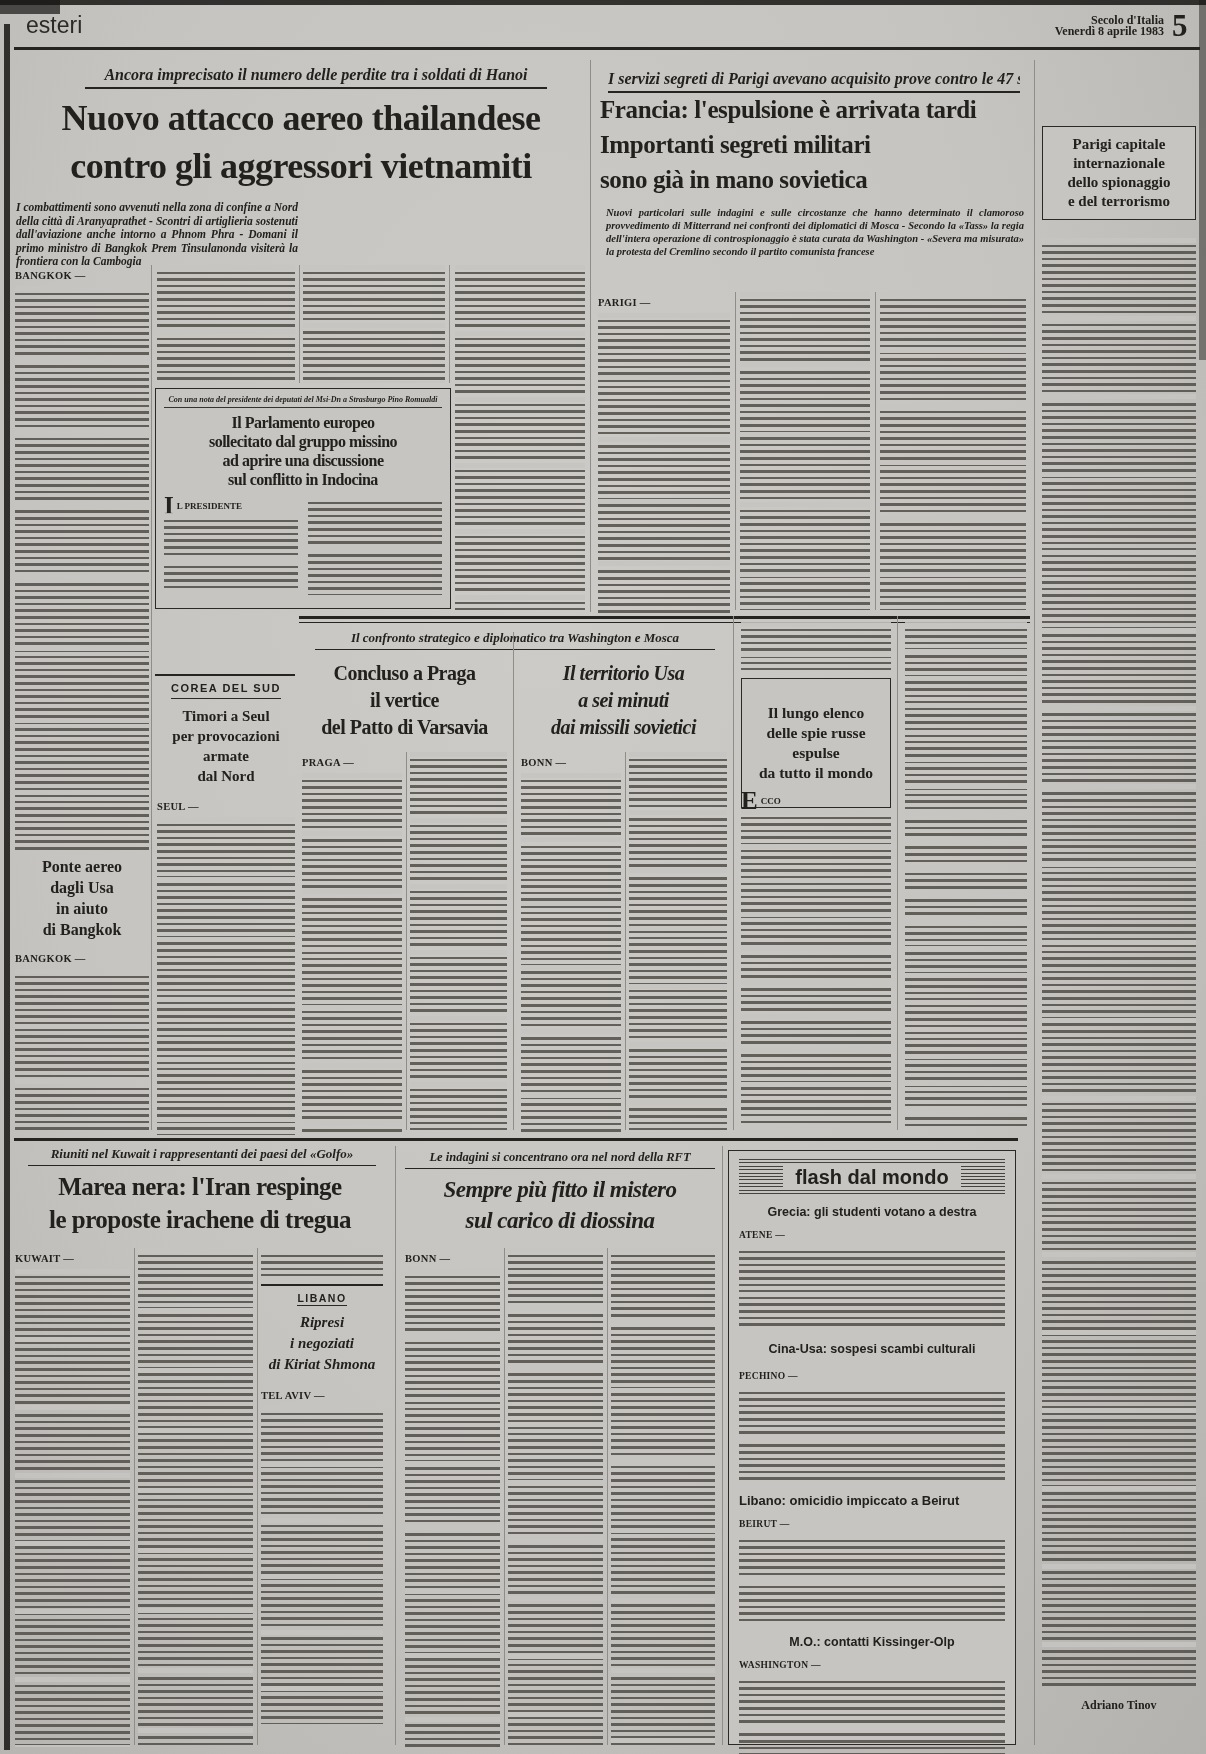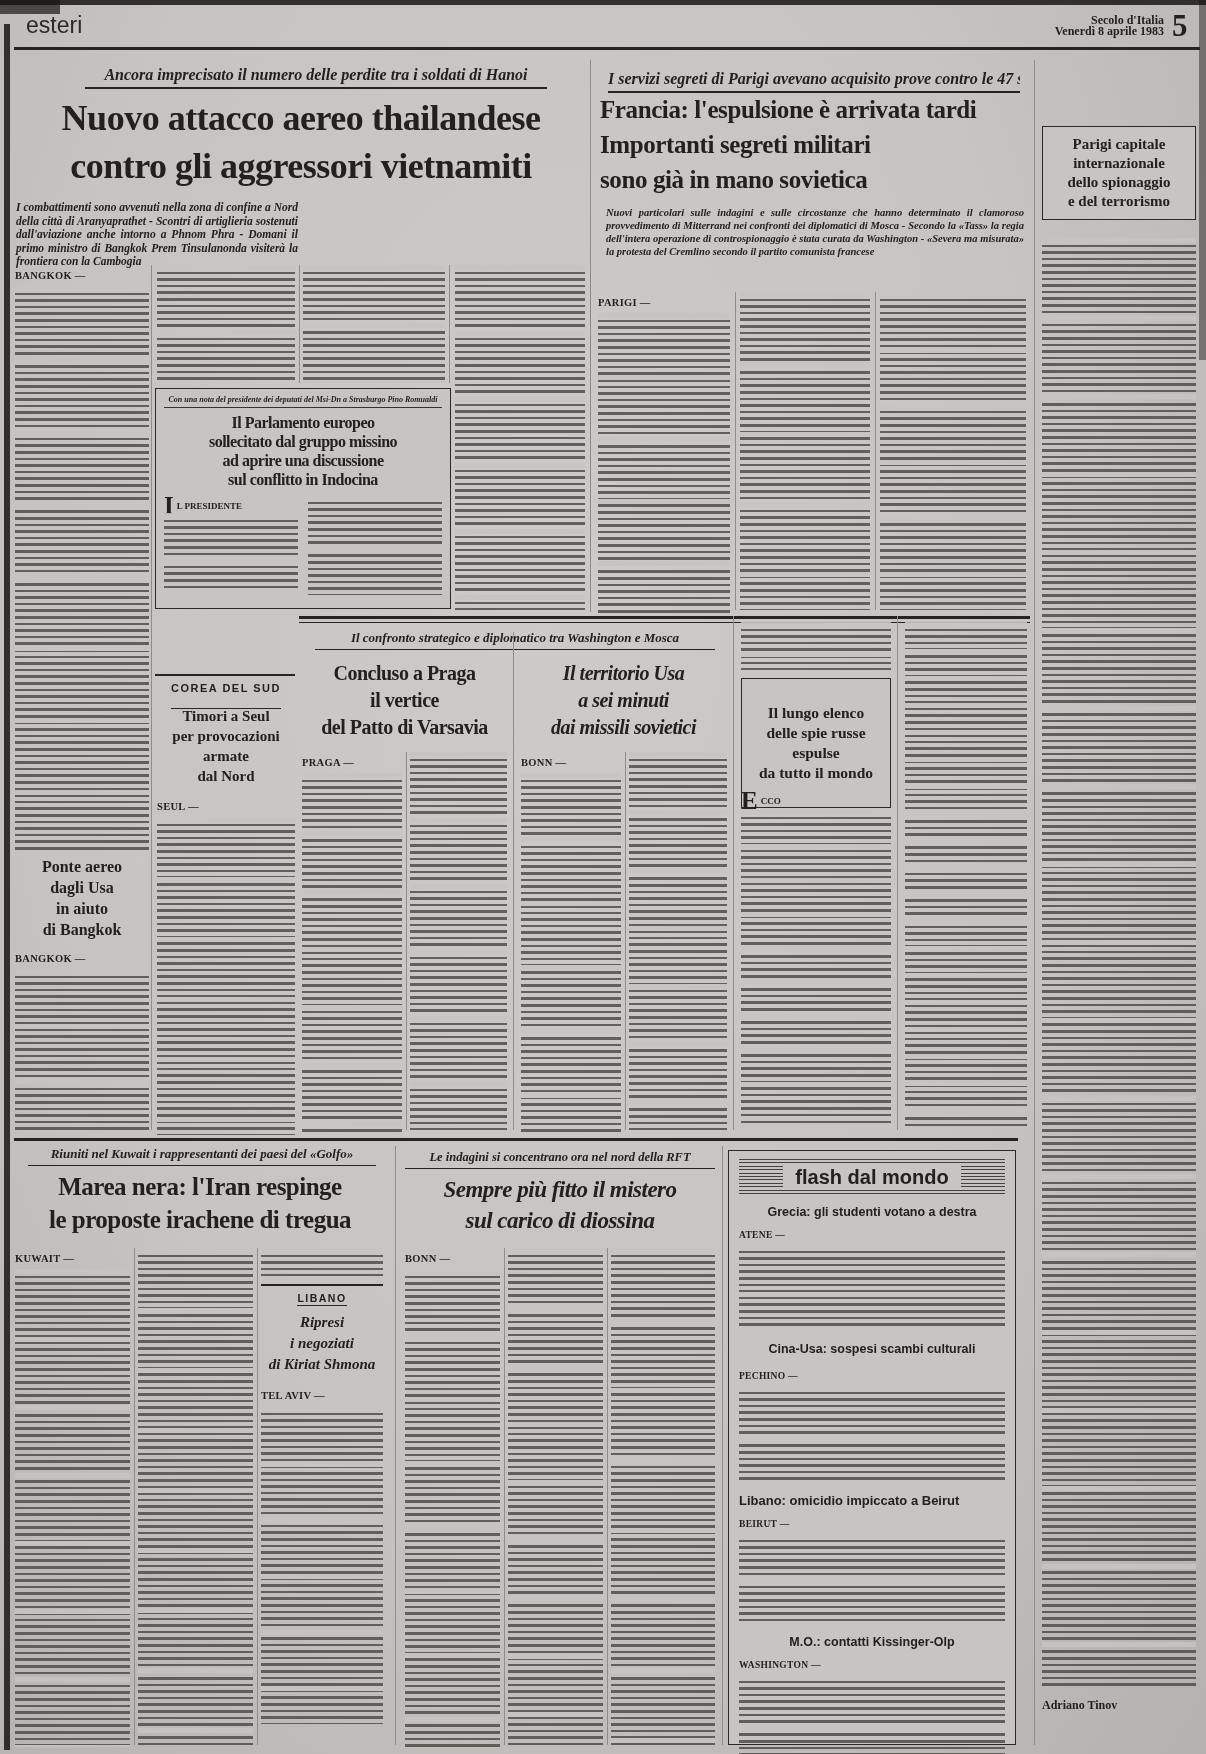--- a/index.html
+++ b/index.html
@@ -107,25 +107,25 @@
   <div class="vsep" style="left:1034px;top:60px;height:1685px"></div>
   <div class="box" style="left:1042px;top:126px;width:154px;padding:8px 4px">
     <div class="hl" style="font-size:15px;line-height:19px;letter-spacing:0">
       <div>Parigi capitale</div>
       <div>internazionale</div>
       <div>dello spionaggio</div>
       <div>e del terrorismo</div>
     </div>
   </div>
   <div class="abs gtx" style="left:1042px;top:238px;width:154px;height:1452px;--pg:78px"></div>
-  <div class="abs" style="left:1042px;top:1698px;width:154px;text-align:left;font-weight:700;font-size:12px">Adriano Tinov</div>
+  <div class="abs" style="left:1042px;top:1698px;width:154px;text-align:center;font-weight:700;font-size:12px">Adriano Tinov</div>
 
   <div class="rule" style="left:155px;top:674px;width:140px;height:2px"></div>
   <div class="abs sec" style="left:157px;top:682px;width:138px;font-size:11px">
-    <span style="border-bottom:1.5px solid #2b2925;padding-bottom:14px">COREA DEL SUD</span>
+    <span style="border-bottom:1.5px solid #2b2925;padding-bottom:4px">COREA DEL SUD</span>
   </div>
   <div class="abs hl" style="left:157px;top:706px;width:138px;font-size:15px;line-height:20px;letter-spacing:0">
     <div>Timori a Seul</div>
     <div>per provocazioni</div>
     <div>armate</div>
     <div>dal Nord</div>
   </div>
   <div class="abs" style="left:157px;top:796px;width:138px">
     <span class="dl">SEUL —</span>
     <div class="gtx" style="height:318px;margin-top:3px;--pg:60px"></div>

